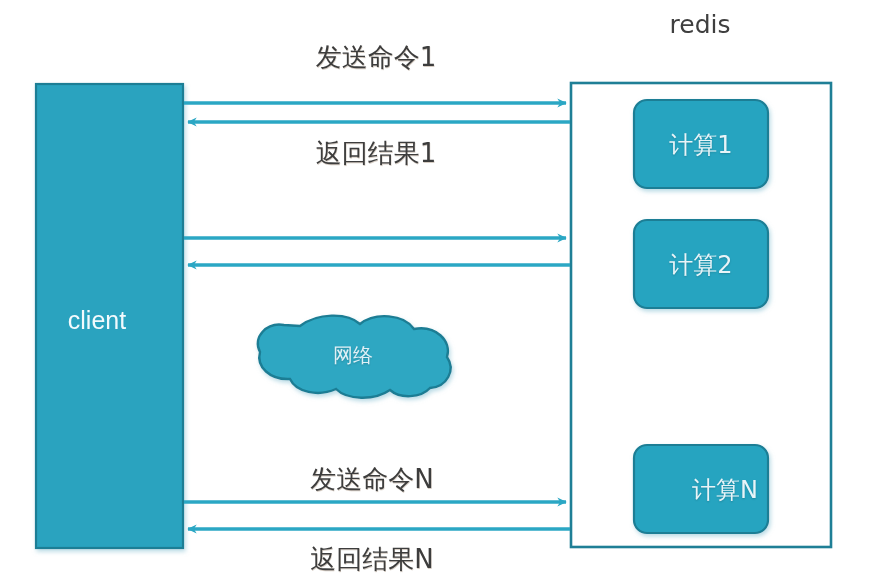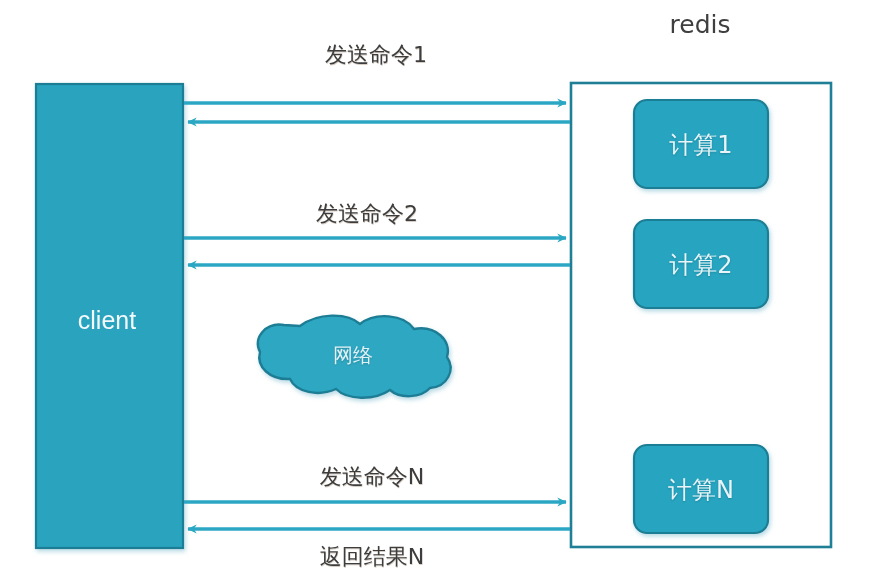--- a/index.html
+++ b/index.html
@@ -20,21 +20,21 @@
   svg.layer {
     position: absolute;
     left: 0;
     top: 0;
     width: 872px;
     height: 577px;
   }
   .lbl {
     position: absolute;
     color: #3d3d3d;
-    font-size: 22px;
+    font-size: 26px;
     line-height: 1;
     white-space: nowrap;
     font-family: "DejaVu Sans", "Liberation Sans", sans-serif;
     text-shadow: 0.5px 0.5px 0 rgba(120,90,60,0.30);
   }
   .lbl.center {
     transform: translateX(-50%);
   }
   .redis-title {
     position: absolute;
@@ -129,26 +129,26 @@
                C421,398 400,399 390,390
                C374,401 347,400 336,389
                C318,397 296,392 290,379
                C270,380 256,367 260,352
                C252,337 267,322 284,325 Z" fill="#2ea7c2" stroke="#1b7d94" stroke-width="2.4"></path>
     </g>
   </svg>
 
   <div class="redis-title">redis</div>
 
-  <div class="client-label" style="left:107px; top:320px;">client</div>
+  <div class="client-label" style="left:97px; top:320px;">client</div>
 
   <div class="box-label" style="left:701px; top:145px;">计算1</div>
   <div class="box-label" style="left:701px; top:265px;text-align:center;">计算2</div>
-  <div class="box-label" style="left:701px; top:490px;">计算N</div>
+  <div class="box-label" style="left:725px; top:490px;">计算N</div>
 
   <div class="cloud-label" style="left:353px; top:355px;">网络</div>
 
   <div class="lbl center" style="left:376px; top:44px;">发送命令1</div>
-  <div class="lbl center" style="left:367px; top:203px;">发送命令2</div>
+  <div class="lbl center" style="left:376px; top:140px;">返回结果1</div>
   <div class="lbl center" style="left:372px; top:546px;">返回结果N</div>
   <div class="lbl center" style="left:372px; top:466px;">发送命令N</div>
 
 </div>
 
 </body></html>

